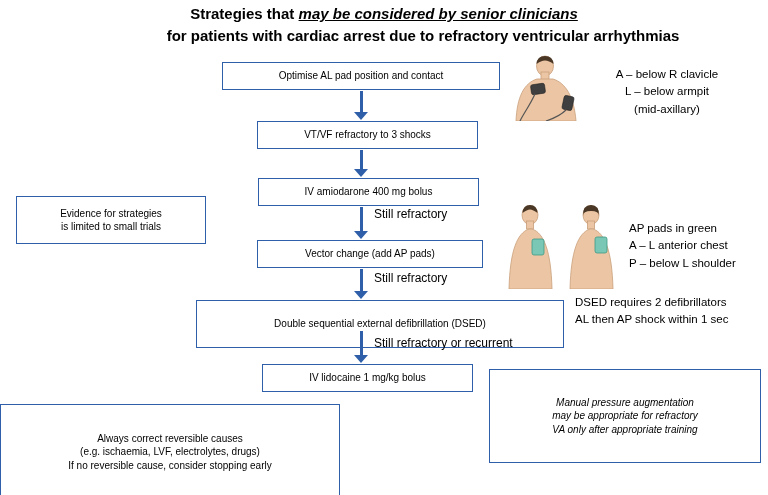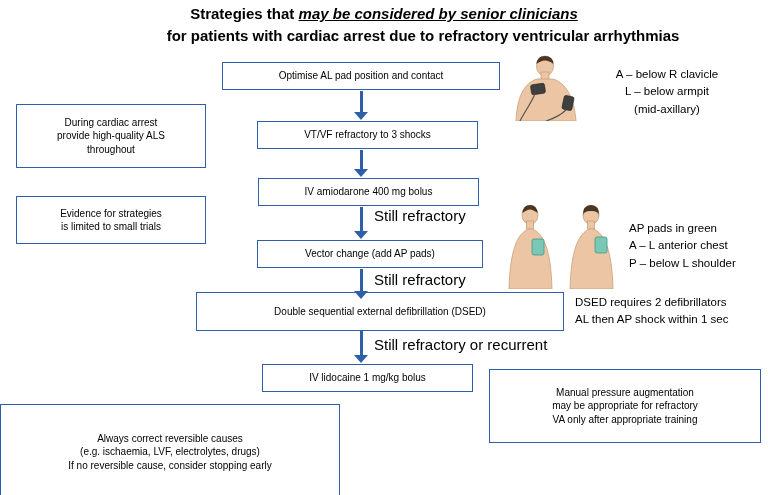--- a/index.html
+++ b/index.html
@@ -19,21 +19,21 @@
     display:flex;align-items:center;justify-content:center;
     text-align:center;font-size:10px;line-height:1.32;box-sizing:border-box;
     white-space:pre-line;
   }
 
   .arrow{position:absolute;width:16px;}
   .arrow .shaft{position:absolute;left:50%;top:0;bottom:6px;width:3px;margin-left:-1.5px;background:var(--accent);}
   .arrow .head{position:absolute;left:50%;bottom:0;margin-left:-7px;width:0;height:0;
     border-left:7px solid transparent;border-right:7px solid transparent;border-top:8px solid var(--accent);}
 
-  .arrow-label{position:absolute;font-size:15px;white-space:nowrap;}
+  .arrow-label{position:absolute;font-size:12px;white-space:nowrap;}
 
   .annot{position:absolute;font-size:11.5px;line-height:1.5;white-space:pre-line;}
   .annot.center{text-align:center;}
 
   .illus{position:absolute;}
   .skin{fill:#ecc6a4;stroke:#c99f7b;stroke-width:0.8;}
   .hair{fill:#4a3726;}
   .wire{fill:none;stroke:#555;stroke-width:1.2;}
   .padDark{fill:var(--pad-dark);stroke:#222;stroke-width:0.6;}
   .padGreen{fill:var(--pad-green);stroke:#3f9a85;stroke-width:0.8;}
@@ -49,21 +49,21 @@
   <div class="title" style="top:27px;padding-left:39px;">for patients with cardiac arrest due to refractory ventricular arrhythmias</div>
 
   <div class="box" style="left:222px;top:62px;width:278px;height:28px;">Optimise AL pad position and contact</div>
 
   <div class="box" style="left:257px;top:121px;width:221px;height:28px;">VT/VF refractory to 3 shocks</div>
 
   <div class="box" style="left:258px;top:178px;width:221px;height:28px;">IV amiodarone 400 mg bolus</div>
 
   <div class="box" style="left:257px;top:240px;width:226px;height:28px;">Vector change (add AP pads)</div>
 
-  <div class="box" style="left:196px;top:292px;width:368px;height:39px;">Double sequential external defibrillation (DSED)</div>
+  <div class="box" style="left:196px;top:300px;width:368px;height:48px;">Double sequential external defibrillation (DSED)</div>
 
   <div class="box" style="left:262px;top:364px;width:211px;height:28px;">IV lidocaine 1 mg/kg bolus</div>
 
   <div class="arrow" style="left:353px;top:91px;height:29px;">
     <div class="shaft"></div>
       <div class="head"></div>
   </div>
   <div class="arrow" style="left:353px;top:150px;height:27px;">
     <div class="shaft"></div>
       <div class="head"></div>
@@ -78,32 +78,29 @@
   </div>
   <div class="arrow" style="left:353px;top:331px;height:32px;">
     <div class="shaft"></div>
       <div class="head"></div>
   </div>
 
   <div class="arrow-label" style="left:374px;top:207px;">Still refractory</div>
   <div class="arrow-label" style="left:374px;top:271px;">Still refractory</div>
   <div class="arrow-label" style="left:374px;top:336px;">Still refractory or recurrent</div>
 
-  <div class="box" style="left:16px;top:104px;width:190px;height:64px;">During cardiac arrest
-provide high-quality ALS
-throughout</div>
 
   <div class="box" style="left:16px;top:196px;width:190px;height:48px;">Evidence for strategies
 is limited to small trials</div>
 
   <div class="box" style="left:0;top:404px;width:340px;height:96px;">Always correct reversible causes
 (e.g. ischaemia, LVF, electrolytes, drugs)
 If no reversible cause, consider stopping early</div>
 
-  <div class="box" style="left:489px;top:369px;width:272px;height:74px;">Manual pressure augmentation
+  <div class="box" style="left:489px;top:369px;width:272px;height:94px;font-style:italic;">Manual pressure augmentation
 may be appropriate for refractory
 VA only after appropriate training</div>
 
   <div class="illus" style="left:500px;top:55px;">
     <svg viewBox="0 0 95 66" width="95" height="66">
       <ellipse cx="45" cy="11" rx="8.5" ry="10" class="skin"></ellipse>
       <path d="M36.5 9 Q37 1 45 1 Q53 1 53.5 9 Q49 5.5 45 5.5 Q41 5.5 36.5 9 Z" class="hair"></path>
       <rect x="41" y="17" width="8" height="8" class="skin"></rect>
       <path d="M16 66 C17 42 24 28 37 24 L53 24 C66 28 74 42 76 66 Z" class="skin"></path>
       <rect x="31" y="29" width="14" height="10" rx="2" class="padDark" transform="rotate(-8 38 34)"></rect>

